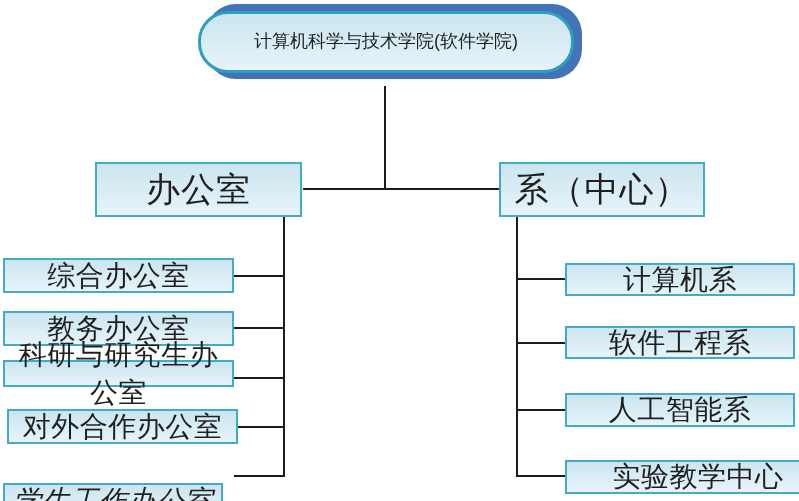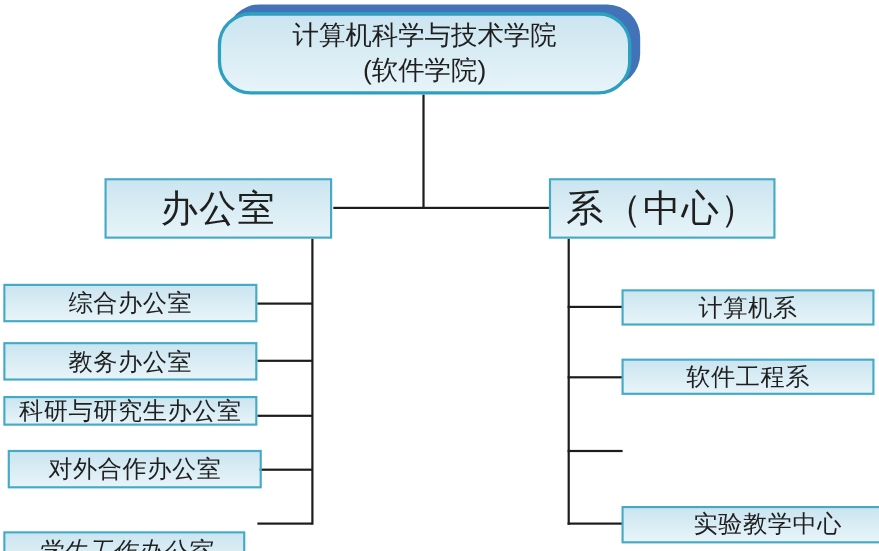--- a/index.html
+++ b/index.html
@@ -42,37 +42,37 @@
   }
   .root-shadow{
     position: absolute;
     left: 206px; top: 4px;
     width: 376px; height: 75px;
     border-radius: 30px;
     background: var(--shadow-blue);
   }
   .root-node{
     left: 198px; top: 11px;
-    width: 376px; height: 75px;
+    width: 376px; height: 62px;
     border-radius: 30px;
     border: 3px solid var(--border-teal);
-    font-size: 24px;
+    font-size: 18px;
     line-height: 1.32;
-    flex-direction: column;
+    flex-direction: row;
   }
   .header-node{
     border: 2.5px solid var(--border-cyan);
     font-size: 34px;
     letter-spacing: 1px;
   }
   .header-left{ left: 95px; top: 162px; width: 207px; height: 55px; }
   .header-right{ left: 499px; top: 162px; width: 206px; height: 55px; }
   .item-node{
     border: 2.5px solid var(--border-cyan);
-    font-size: 22px;
+    font-size: 28px;
     letter-spacing: 0.5px;
   }
 </style>
 </head>
 <body>
 
 <div class="canvas">
 
   <div class="conn" style="left:384px; top:86px;  width:2px;  height:103px;"></div>
   <div class="conn" style="left:303px; top:188px; width:197px; height:2px;"></div>
@@ -100,15 +100,16 @@
   <div class="node header-node header-right">系（中心）</div>
 
   <div class="node item-node" style="left:3px; top:258px; width:231px; height:35px;">综合办公室</div>
   <div class="node item-node" style="left:3px; top:311px; width:231px; height:35px;">教务办公室</div>
   <div class="node item-node" style="left:3px; top:360px; width:231px; height:27px;">科研与研究生办公室</div>
   <div class="node item-node" style="left:7px; top:409px; width:231px; height:35px;">对外合作办公室</div>
   <div class="node item-node" style="left:3px; top:483px; width:220px; height:35px;font-style:italic;">学生工作办公室</div>
 
   <div class="node item-node" style="left:565px; top:263px; width:230px; height:33px;">计算机系</div>
   <div class="node item-node" style="left:565px; top:326px; width:230px; height:33px;">软件工程系</div>
+  <div class="node item-node" style="left:565px; top:393px; width:230px; height:34px;">人工智能系</div>
   <div class="node item-node" style="left:565px; top:460px; width:266px; height:34px;">实验教学中心</div>
 
 </div>
 
 </body></html>

